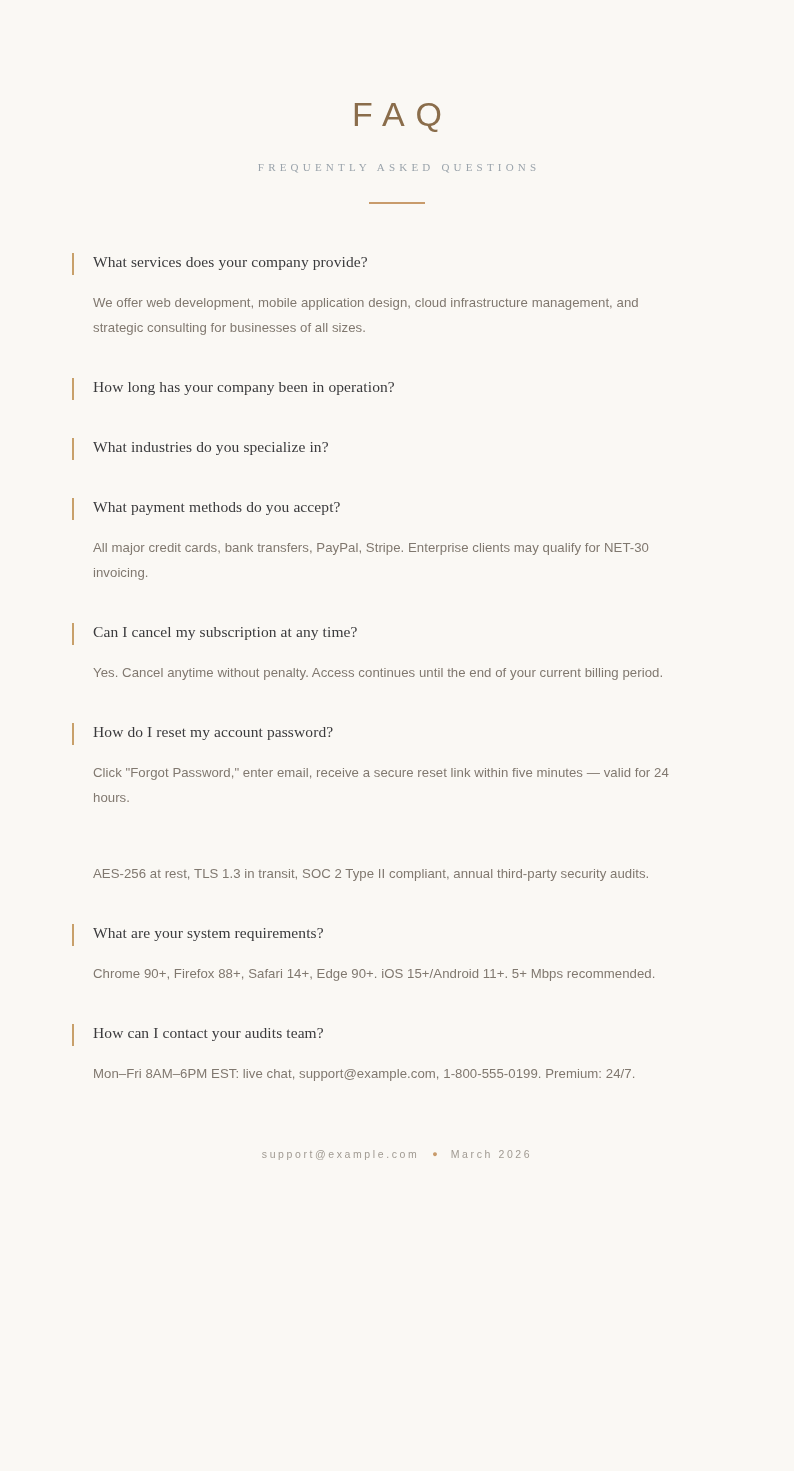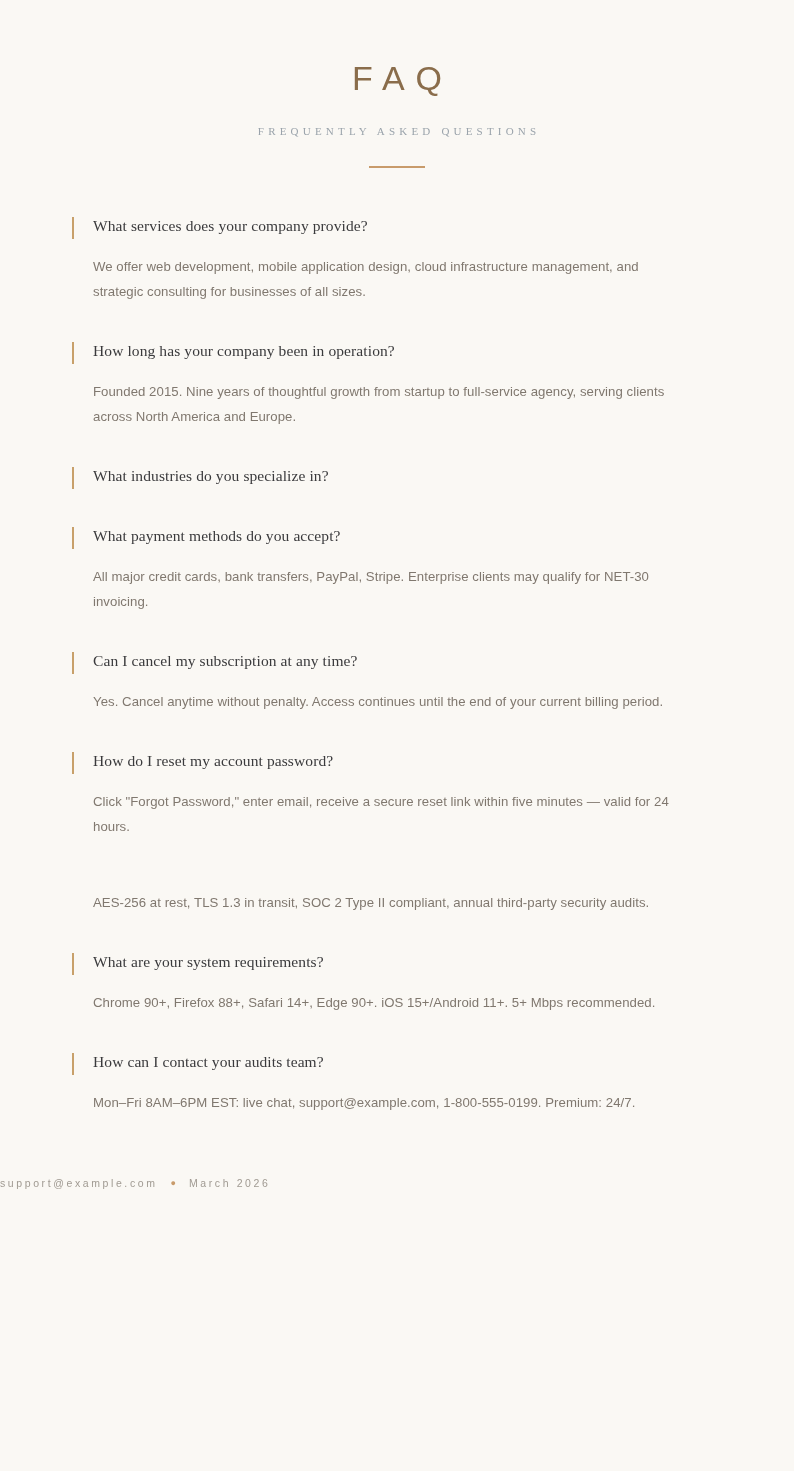--- a/index.html
+++ b/index.html
@@ -17,21 +17,21 @@
   .page {
     width: 794px;
     height: 1471px;
     box-sizing: border-box;
     position: relative;
   }
 
   
   .header {
     text-align: center;
-    padding-top: 60px;
+    padding-top: 96px;
   }
   .faq-title {
     font-size: 34px;
     font-weight: 400;
     letter-spacing: 11px;
     color: #8a6d4b;
     margin: 0;
     line-height: 1.1;
     text-indent: 11px;
   }
@@ -93,21 +93,21 @@
     color: #80786f;
     margin: 0;
     padding-top: 15px;
     line-height: 25px;
     letter-spacing: 0.05px;
     max-width: 578px;
   }
 
   
   .footer {
-    text-align: left;
+    text-align: center;
     padding-top: 26px;
     font-size: 10.5px;
     letter-spacing: 2.6px;
     color: #a09a92;
     white-space: nowrap;
   }
   .footer-dot {
     color: #c89b6b;
     display: inline-block;
     padding: 0 13px;
@@ -134,21 +134,20 @@
         <h2 class="faq-question">What services does your company provide?</h2>
       </div>
       <p class="faq-answer">We offer web development, mobile application design, cloud infrastructure management, and strategic consulting for businesses of all sizes.</p>
     </li>
 
     <li class="faq-item">
       <div class="faq-question-row">
         <span class="q-accent"></span>
         <h2 class="faq-question">How long has your company been in operation?</h2>
       </div>
-      <p class="faq-answer">Founded 2015. Nine years of thoughtful growth from startup to full-service agency, serving clients across North America and Europe.</p>
     </li>
 
     <li class="faq-item">
       <div class="faq-question-row">
         <span class="q-accent"></span>
         <h2 class="faq-question">What industries do you specialize in?</h2>
       </div>
     </li>
 
     <li class="faq-item">

